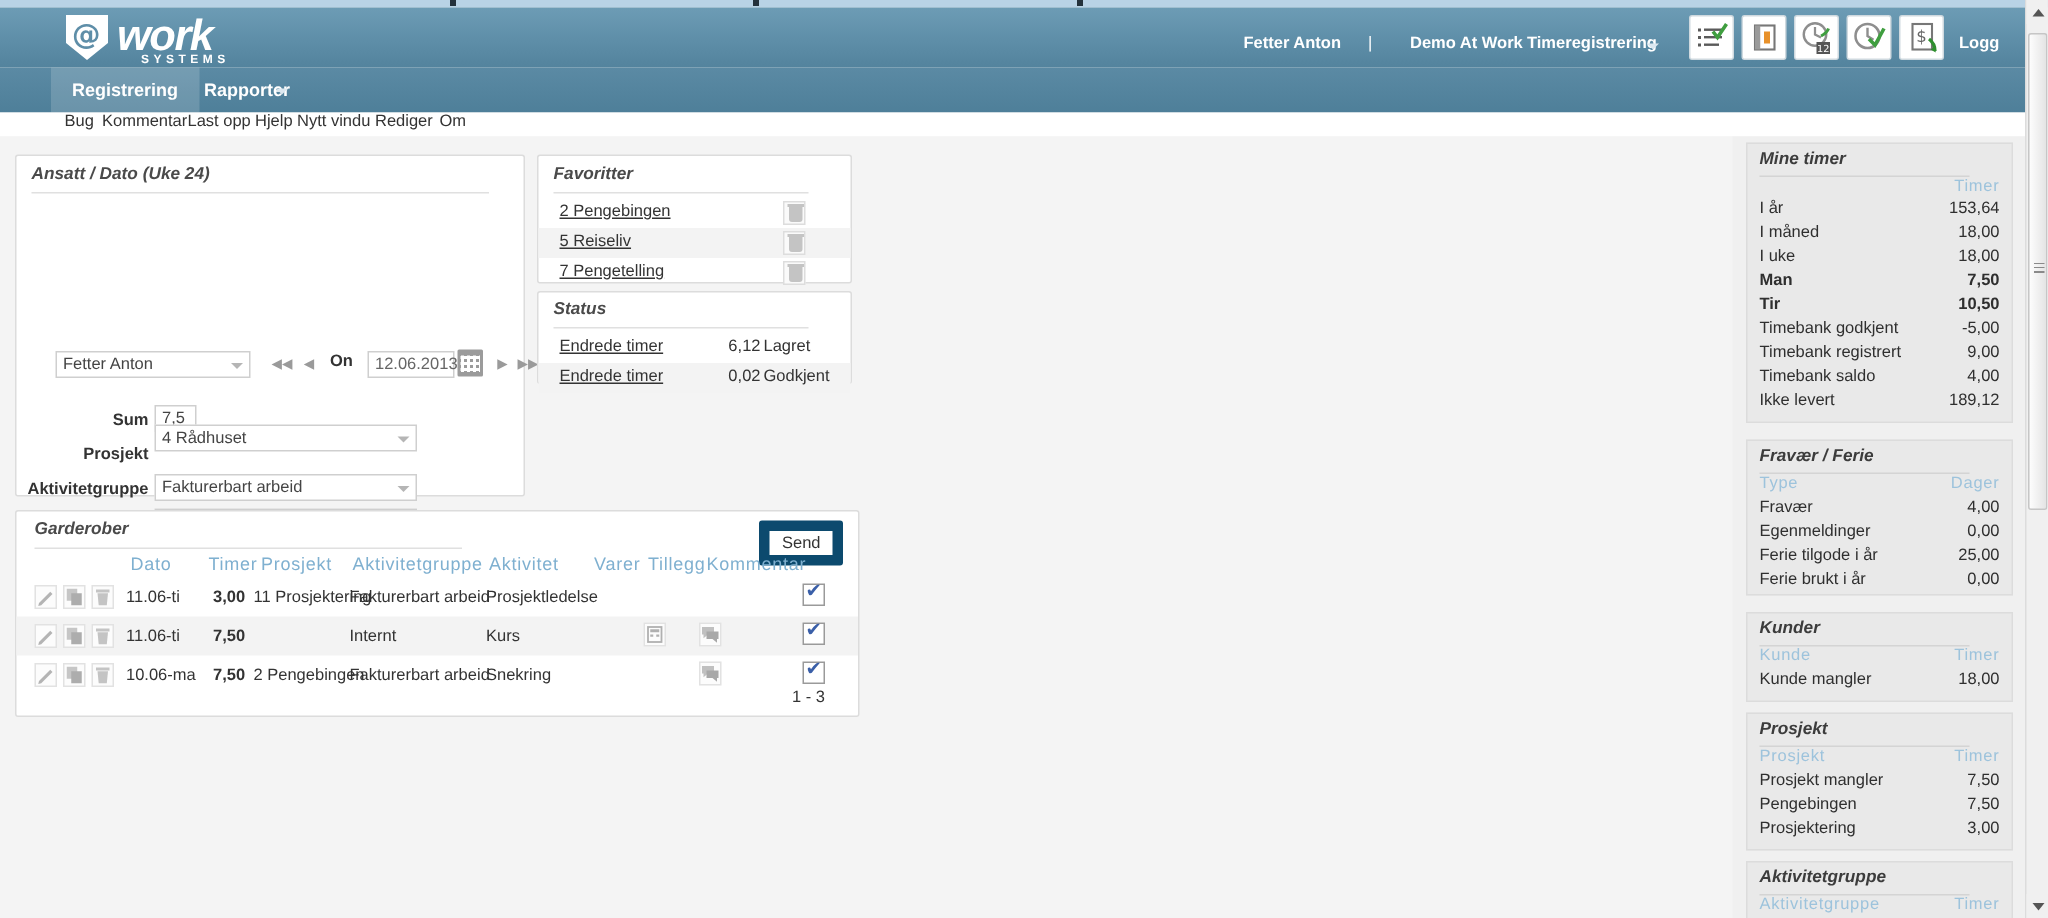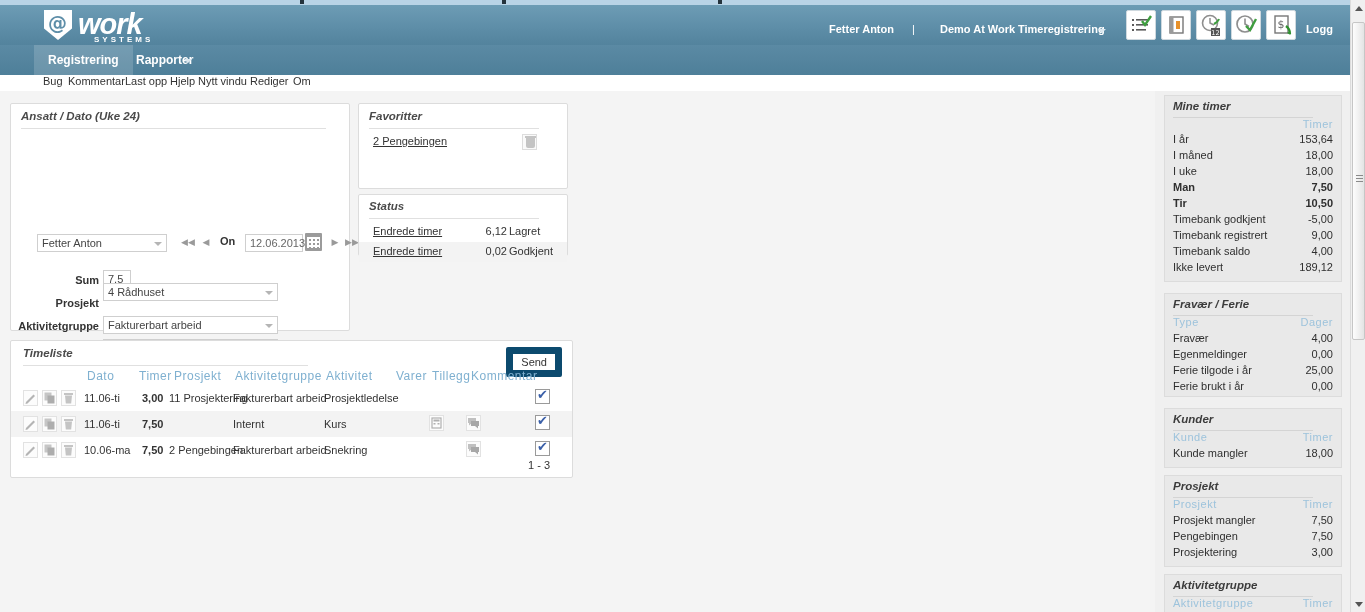--- a/index.html
+++ b/index.html
@@ -436,40 +436,52 @@
   <div class="panel" id="card-fav">
     <div class="panel-title" id="fav-title">Favoritter</div>
     <div class="panel-rule" id="fav-rule"></div>
 
     <div class="fav-row" style="top:28px">
       <div class="fav-link">2 Pengebingen</div>
       <div class="trash-btn">
           <div class="trash-ico"></div>
         </div>
     </div>
+    <div class="fav-row alt" style="top:48px">
+      <div class="fav-link">5 Reiseliv</div>
+      <div class="trash-btn">
+          <div class="trash-ico"></div>
+        </div>
+    </div>
+    <div class="fav-row" style="top:68px">
+      <div class="fav-link">7 Pengetelling</div>
+      <div class="trash-btn">
+          <div class="trash-ico"></div>
+        </div>
+    </div>
   </div>
 
   <div class="panel" id="card-status">
     <div class="panel-title" id="st-title">Status</div>
     <div class="panel-rule" id="st-rule"></div>
 
     <div class="st-row" style="top:27px">
       <div class="st-link">Endrede timer</div>
       <div class="st-num">6,12</div>
       <div class="st-txt">Lagret</div>
     </div>
     <div class="st-row alt" style="top:47px">
       <div class="st-link">Endrede timer</div>
       <div class="st-num">0,02</div>
       <div class="st-txt">Godkjent</div>
     </div>
   </div>
 
   <div class="panel" id="card-time">
-    <div class="panel-title" id="tl-title">Timeliste</div>
+    <div class="panel-title" id="tl-title">Garderober</div>
     <div class="panel-rule" id="tl-rule"></div>
     <button id="send-btn">Send</button>
 
     <div class="tl-head">
       <div class="tl-th" style="left:76px">Dato</div>
       <div class="tl-th" style="left:128px">Timer</div>
       <div class="tl-th" style="left:163px">Prosjekt</div>
       <div class="tl-th" style="left:224px">Aktivitetgruppe</div>
       <div class="tl-th" style="left:315px">Aktivitet</div>
       <div class="tl-th" style="left:385px">Varer</div>

